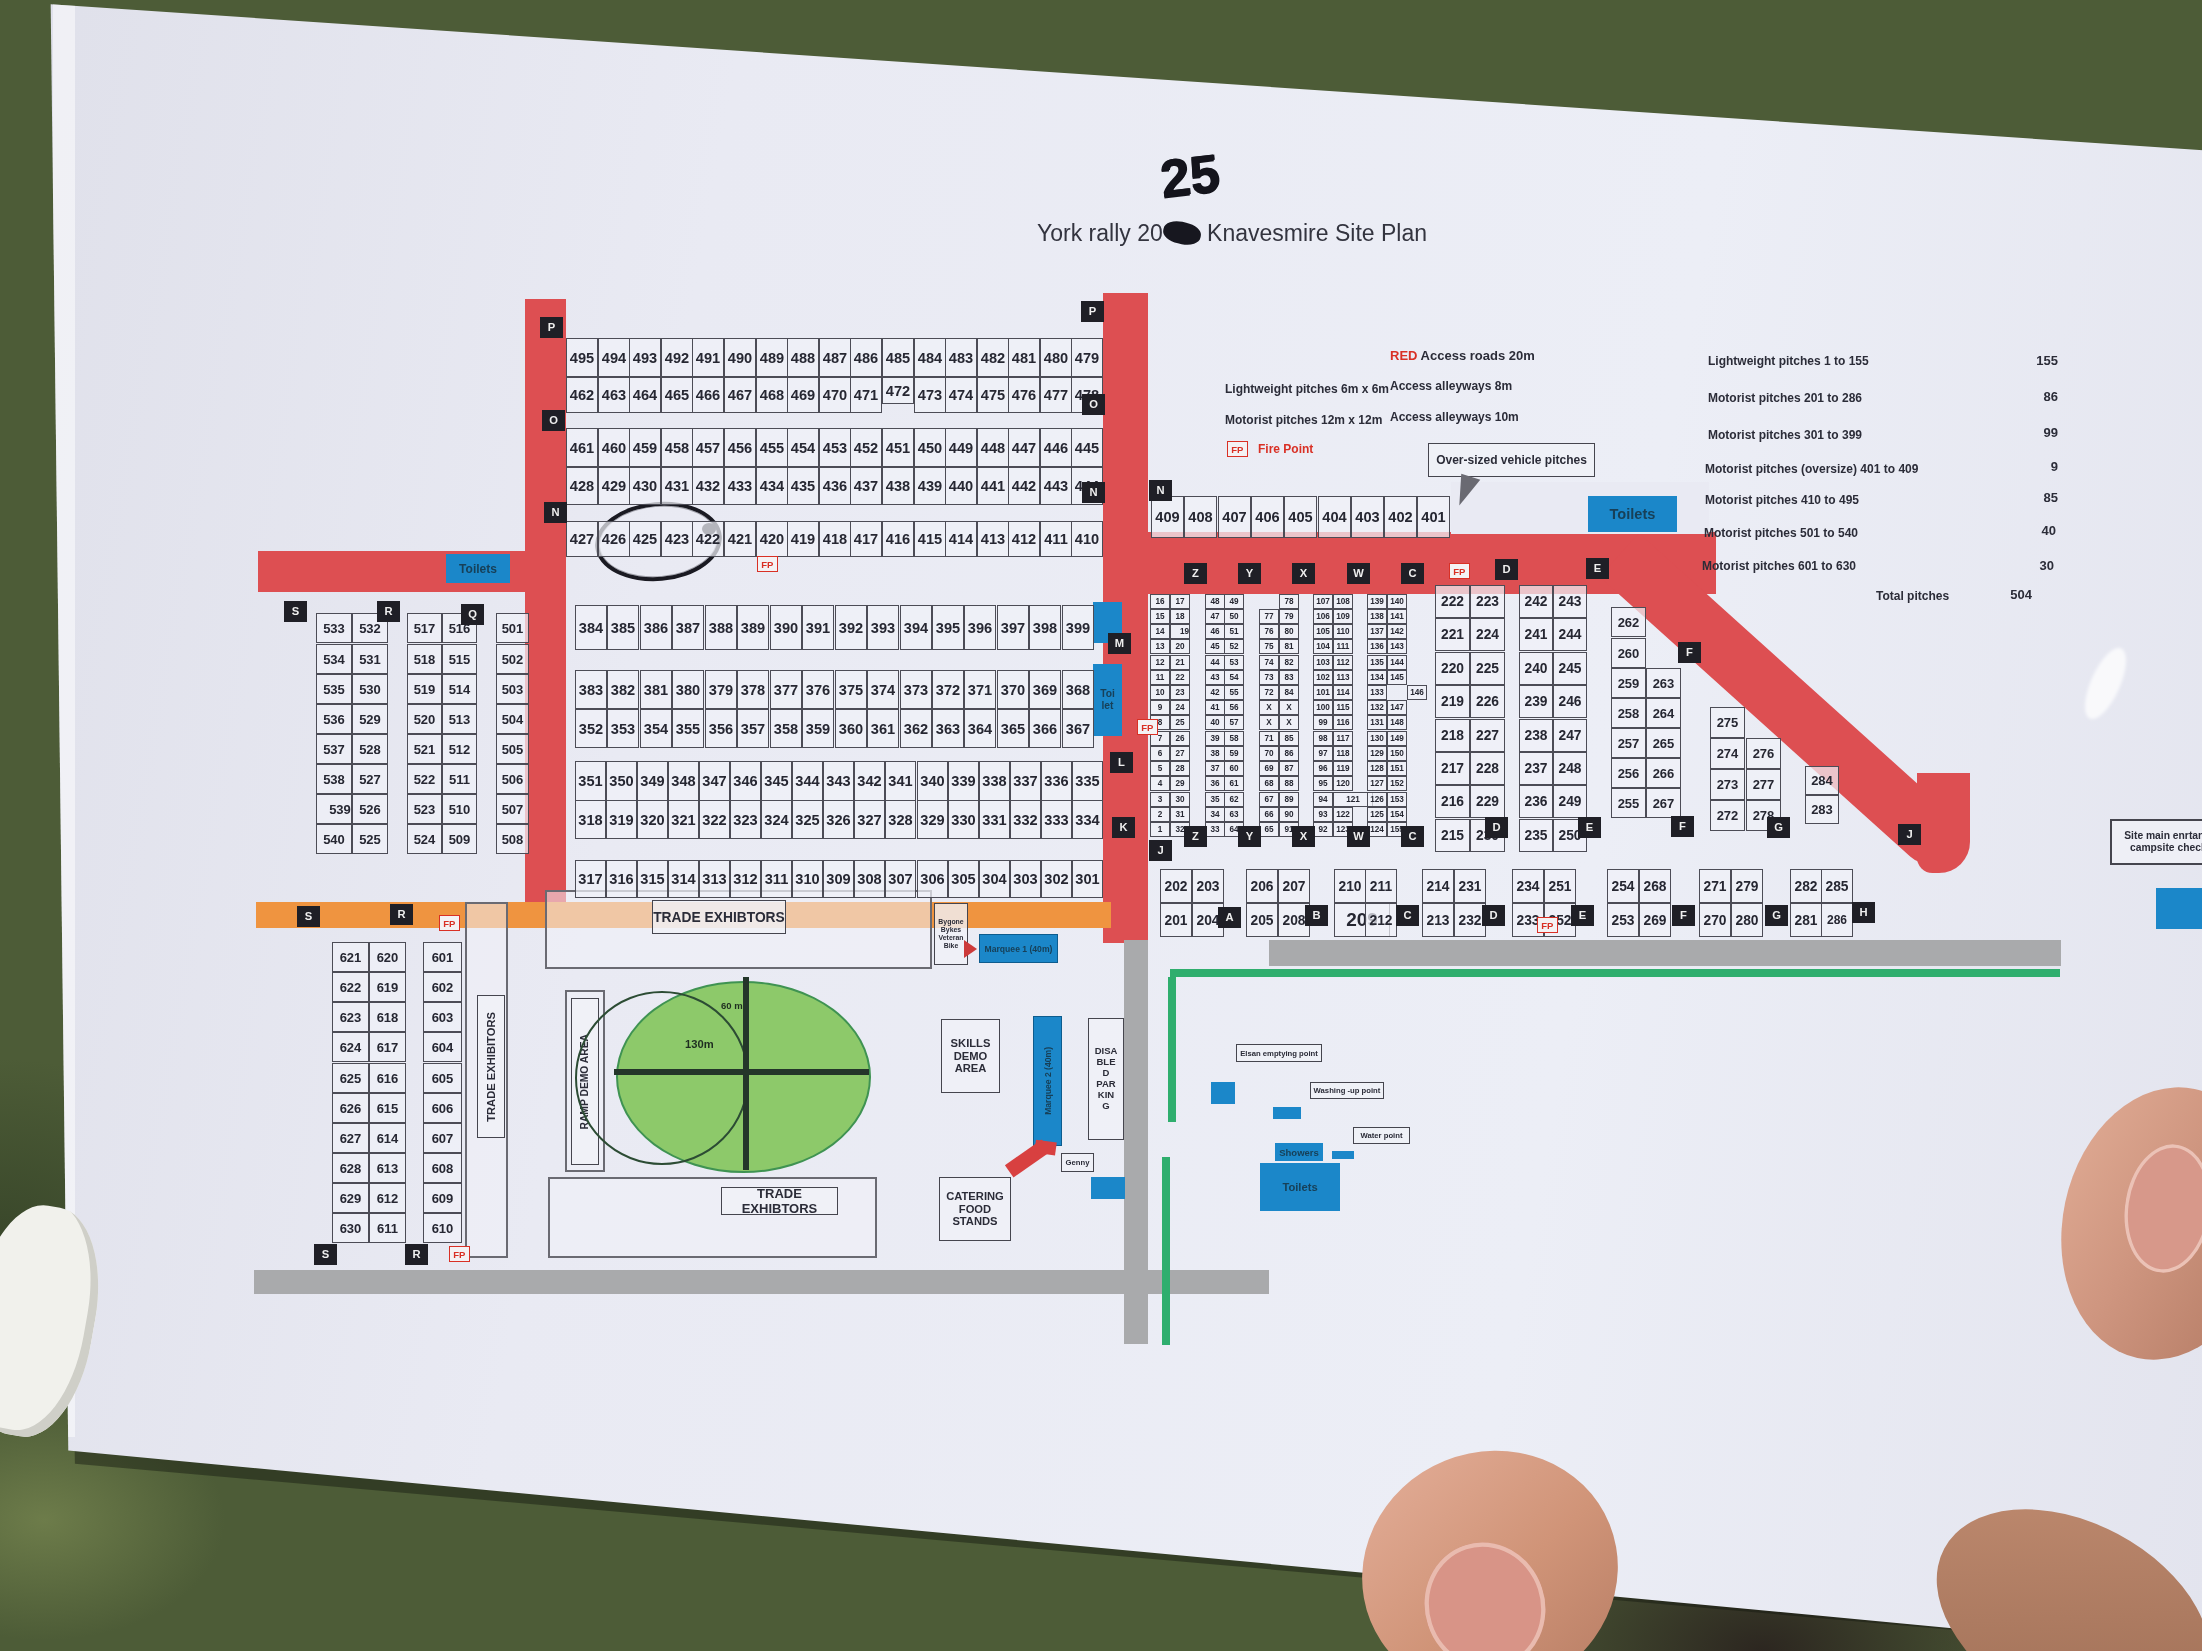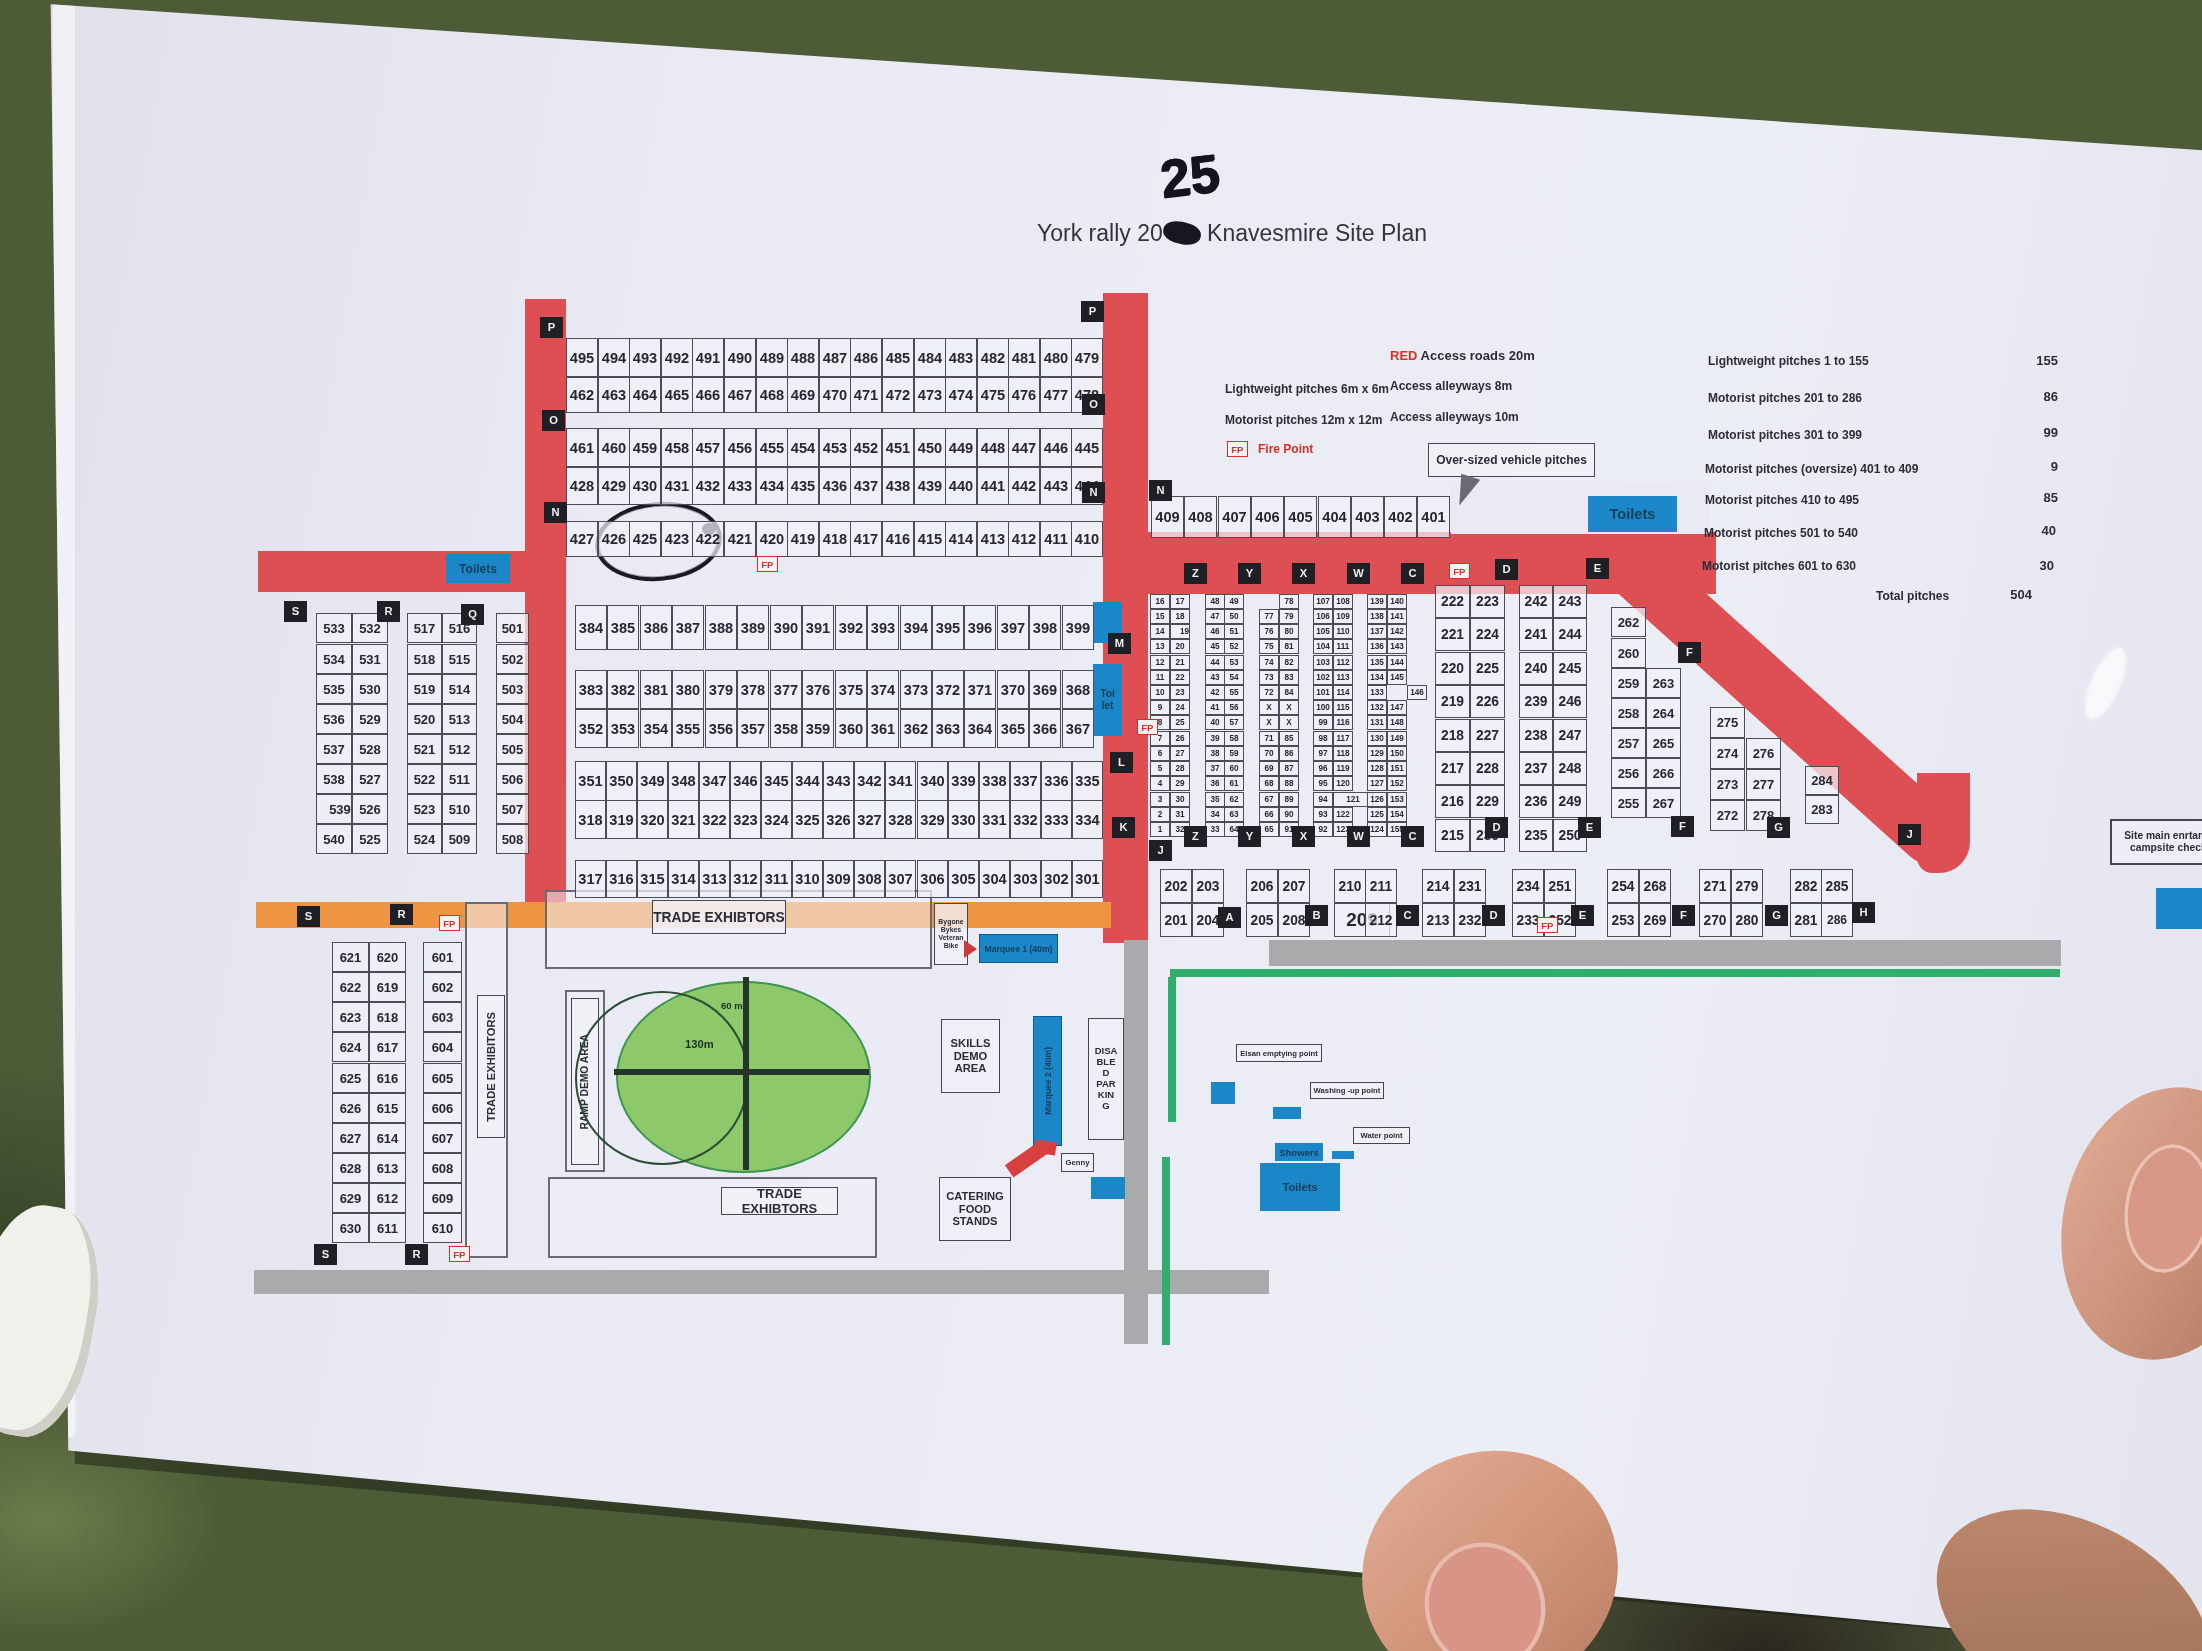--- a/index.html
+++ b/index.html
@@ -221,21 +221,21 @@
         <div class="cell" style="left: 566px; top: 377px; width: 32px; height: 36px; font-size: 14.6px;">462</div>
         <div class="cell" style="left: 598px; top: 377px; width: 32px; height: 36px; font-size: 14.6px;">463</div>
         <div class="cell" style="left: 629px; top: 377px; width: 32px; height: 36px; font-size: 14.6px;">464</div>
         <div class="cell" style="left: 661px; top: 377px; width: 32px; height: 36px; font-size: 14.6px;">465</div>
         <div class="cell" style="left: 692px; top: 377px; width: 32px; height: 36px; font-size: 14.6px;">466</div>
         <div class="cell" style="left: 724px; top: 377px; width: 32px; height: 36px; font-size: 14.6px;">467</div>
         <div class="cell" style="left: 756px; top: 377px; width: 32px; height: 36px; font-size: 14.6px;">468</div>
         <div class="cell" style="left: 787px; top: 377px; width: 32px; height: 36px; font-size: 14.6px;">469</div>
         <div class="cell" style="left: 819px; top: 377px; width: 32px; height: 36px; font-size: 14.6px;">470</div>
         <div class="cell" style="left: 850px; top: 377px; width: 32px; height: 36px; font-size: 14.6px;">471</div>
-        <div class="cell" style="left: 882px; top: 377px; width: 32px; height: 36px; font-size: 14.6px;">472</div>
+        <div class="cell" style="left: 882px; top: 377px; width: 32px; height: 27px; font-size: 14.6px;">472</div>
         <div class="cell" style="left: 914px; top: 377px; width: 32px; height: 36px; font-size: 14.6px;">473</div>
         <div class="cell" style="left: 945px; top: 377px; width: 32px; height: 36px; font-size: 14.6px;">474</div>
         <div class="cell" style="left: 977px; top: 377px; width: 32px; height: 36px; font-size: 14.6px;">475</div>
         <div class="cell" style="left: 1008px; top: 377px; width: 32px; height: 36px; font-size: 14.6px;">476</div>
         <div class="cell" style="left: 1040px; top: 377px; width: 32px; height: 36px; font-size: 14.6px;">477</div>
         <div class="cell" style="left: 1071px; top: 377px; width: 32px; height: 36px; font-size: 14.6px;">478</div>
         <div class="cell" style="left: 566px; top: 428px; width: 32px; height: 39px; font-size: 14.6px;">461</div>
         <div class="cell" style="left: 598px; top: 428px; width: 32px; height: 39px; font-size: 14.6px;">460</div>
         <div class="cell" style="left: 629px; top: 428px; width: 32px; height: 39px; font-size: 14.6px;">459</div>
         <div class="cell" style="left: 661px; top: 428px; width: 32px; height: 39px; font-size: 14.6px;">458</div>

